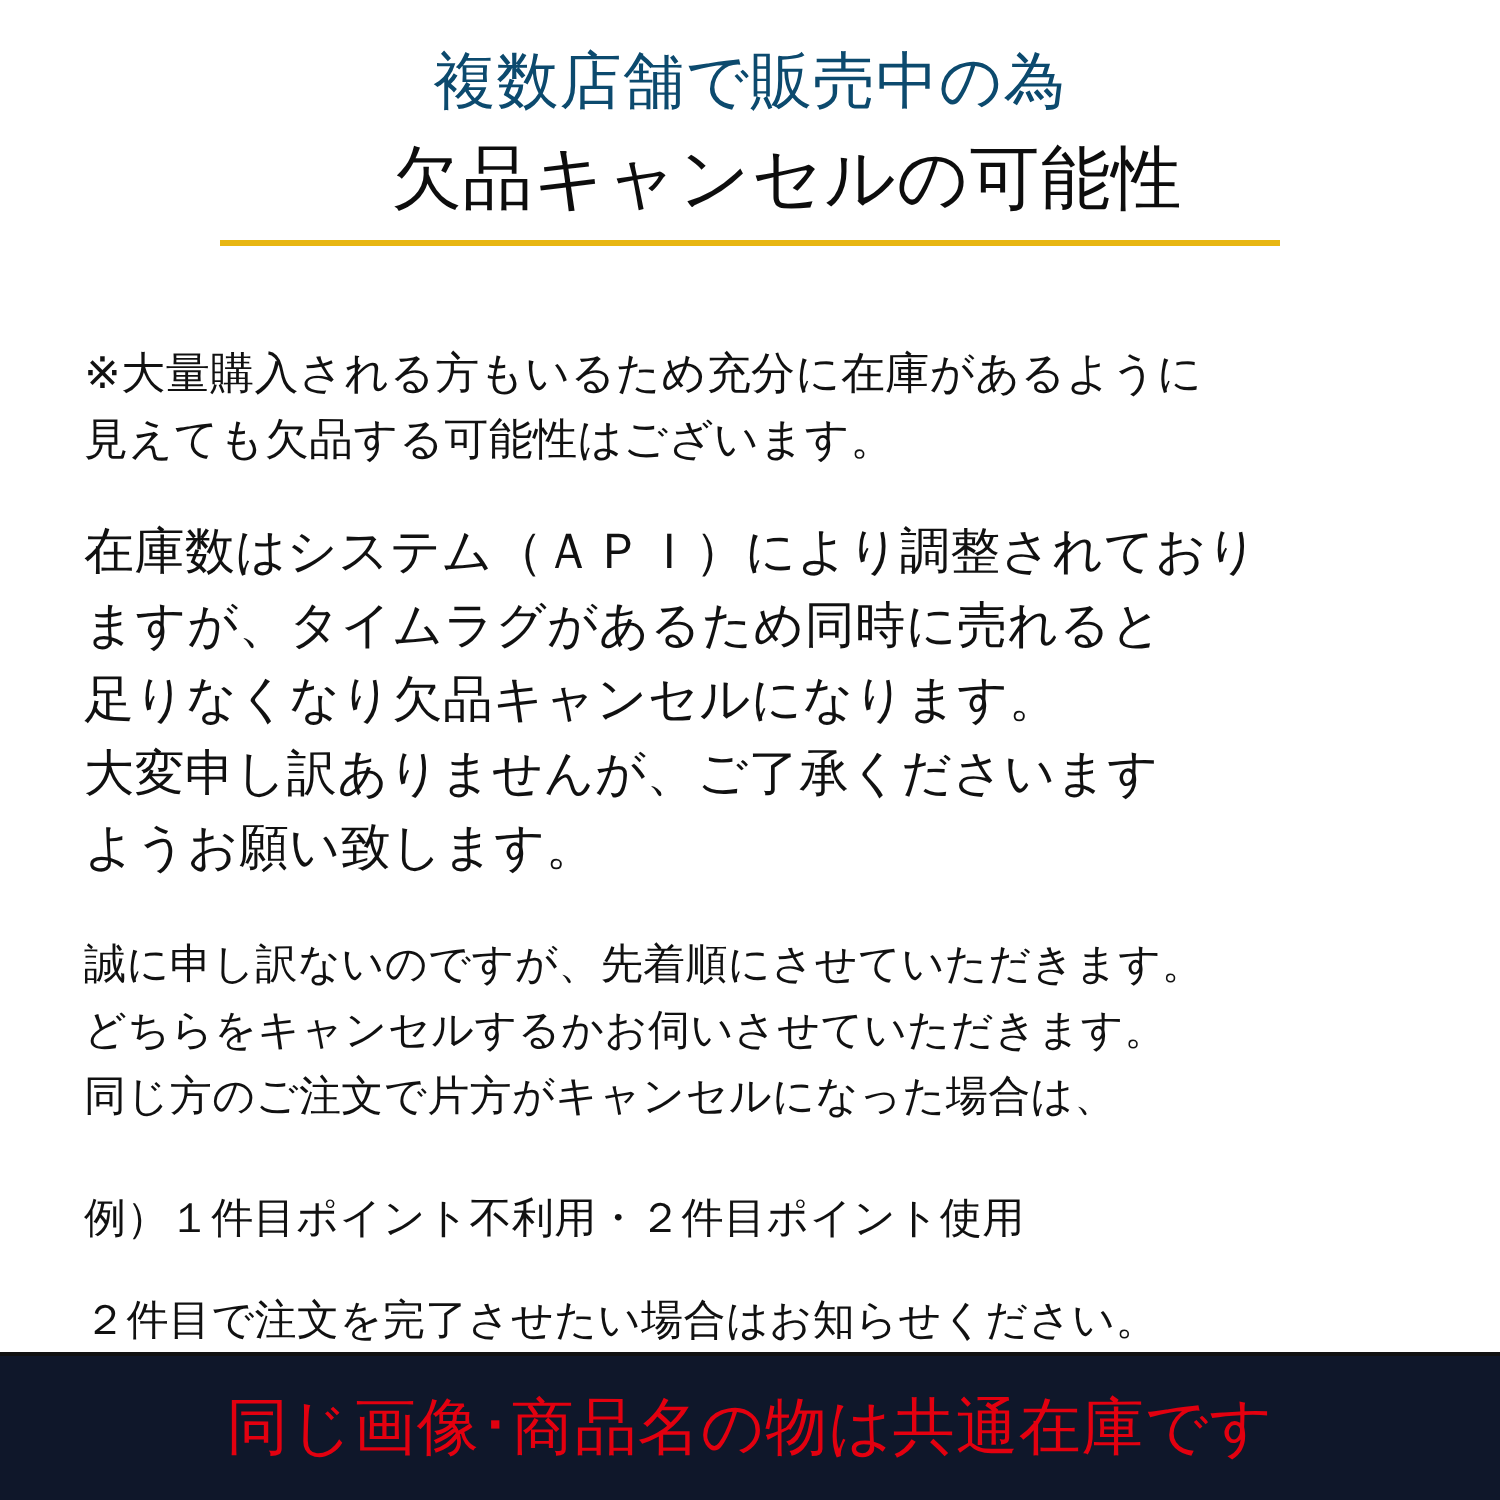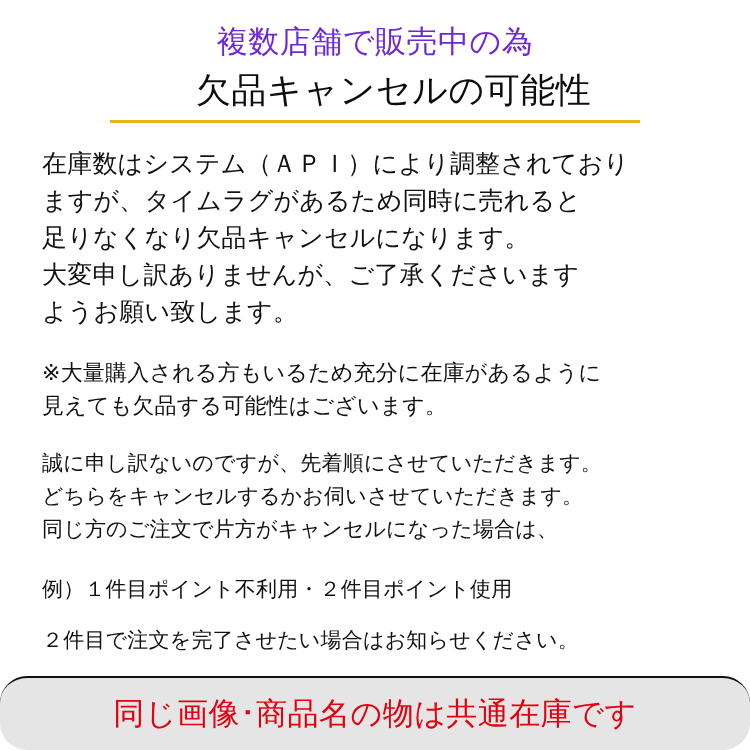--- a/index.html
+++ b/index.html
@@ -25,21 +25,21 @@
 
   
   .heading {
     text-align: center;
     padding-top: 18px;
   }
   .heading-line {
     font-size: 31px;
     line-height: 46px;
     letter-spacing: 0.5px;
-    color: #6d28d9;
+    color: #0c4a6e;
     font-weight: 400;
   }
   .heading-line-2 {
     font-size: 35px;
     line-height: 52px;
     letter-spacing: 0.5px;
     color: #0d0d0d;
     font-weight: 400;
     padding-left: 37px;
   }
@@ -98,23 +98,22 @@
   
   .footer-banner {
     position: absolute;
     left: 0;
     right: 0;
     bottom: 0;
     height: 72px;
     display: flex;
     align-items: center;
     justify-content: center;
-    background: #e5e5e5;
+    background: #0f172a;
     border-top: 2px solid #111111;
-    border-radius: 27px;
   }
   .footer-text {
     color: #e3000f;
     font-size: 31px;
     letter-spacing: 0.5px;
     white-space: nowrap;
     font-weight: 400;
   }
 </style>
 </head>
@@ -123,31 +122,31 @@
 <div class="page">
 
   <div class="heading">
     <div class="heading-line">複数店舗で販売中の為</div>
     <div class="heading-line-2">欠品キャンセルの可能性</div>
     <div class="underline" style="background: rgb(232, 182, 18);"></div>
   </div>
 
   <div class="body-area">
 
+    <div class="para p2">
+      <div class="para-line">※大量購入される方もいるため充分に在庫があるように</div>
+      <div class="para-line">見えても欠品する可能性はございます。</div>
+    </div>
+
     <div class="para p1">
       <div class="para-line">在庫数はシステム（ＡＰＩ）により調整されており</div>
       <div class="para-line">ますが、タイムラグがあるため同時に売れると</div>
       <div class="para-line">足りなくなり欠品キャンセルになります。</div>
       <div class="para-line">大変申し訳ありませんが、ご了承くださいます</div>
       <div class="para-line">ようお願い致します。</div>
-    </div>
-
-    <div class="para p2">
-      <div class="para-line">※大量購入される方もいるため充分に在庫があるように</div>
-      <div class="para-line">見えても欠品する可能性はございます。</div>
     </div>
 
     <div class="para p3">
       <div class="para-line">誠に申し訳ないのですが、先着順にさせていただきます。</div>
       <div class="para-line">どちらをキャンセルするかお伺いさせていただきます。</div>
       <div class="para-line">同じ方のご注文で片方がキャンセルになった場合は、</div>
     </div>
 
     <div class="para p4">
       <div class="para-line">例）１件目ポイント不利用・２件目ポイント使用</div>

